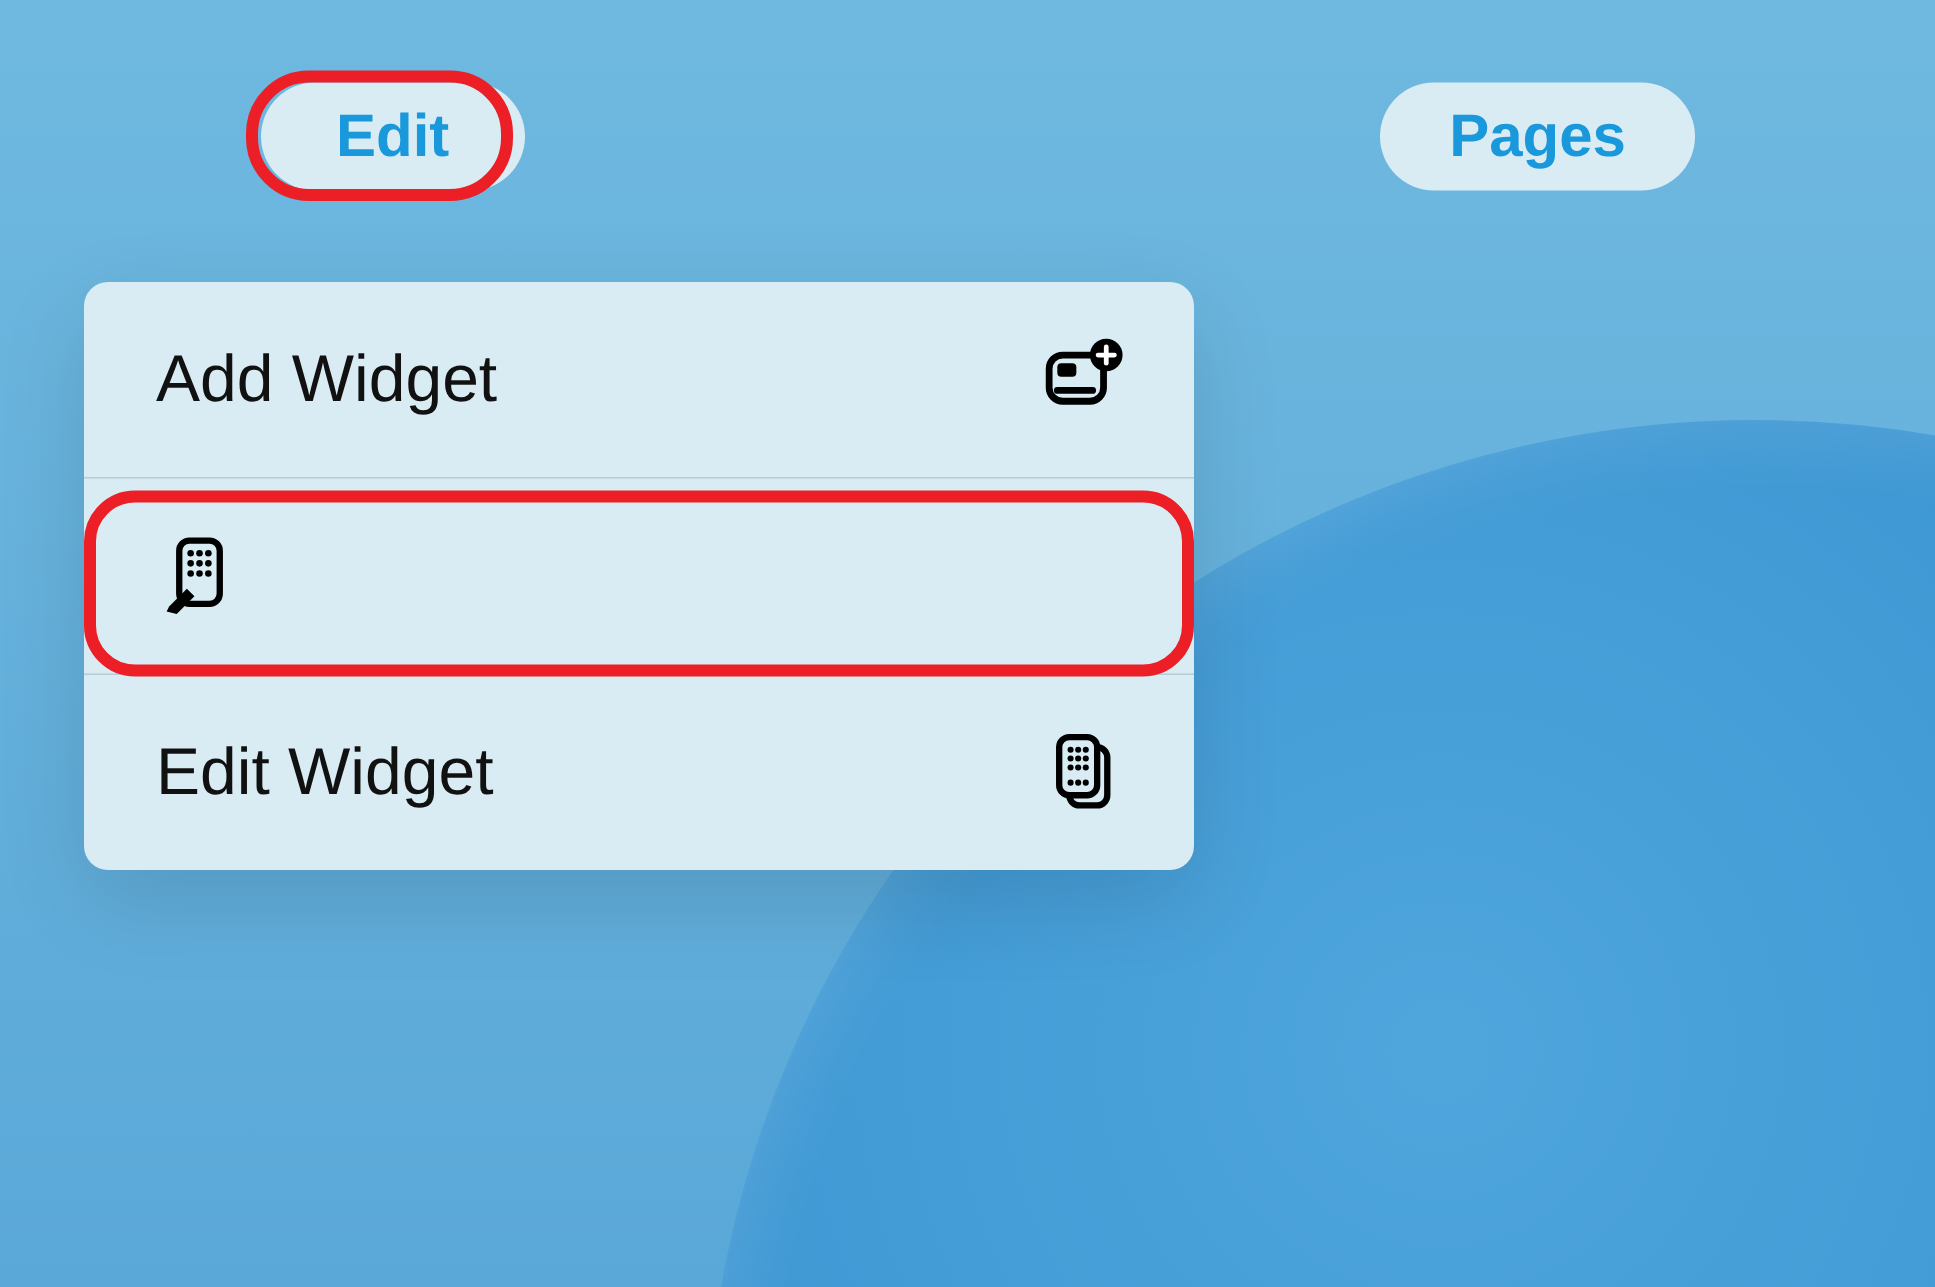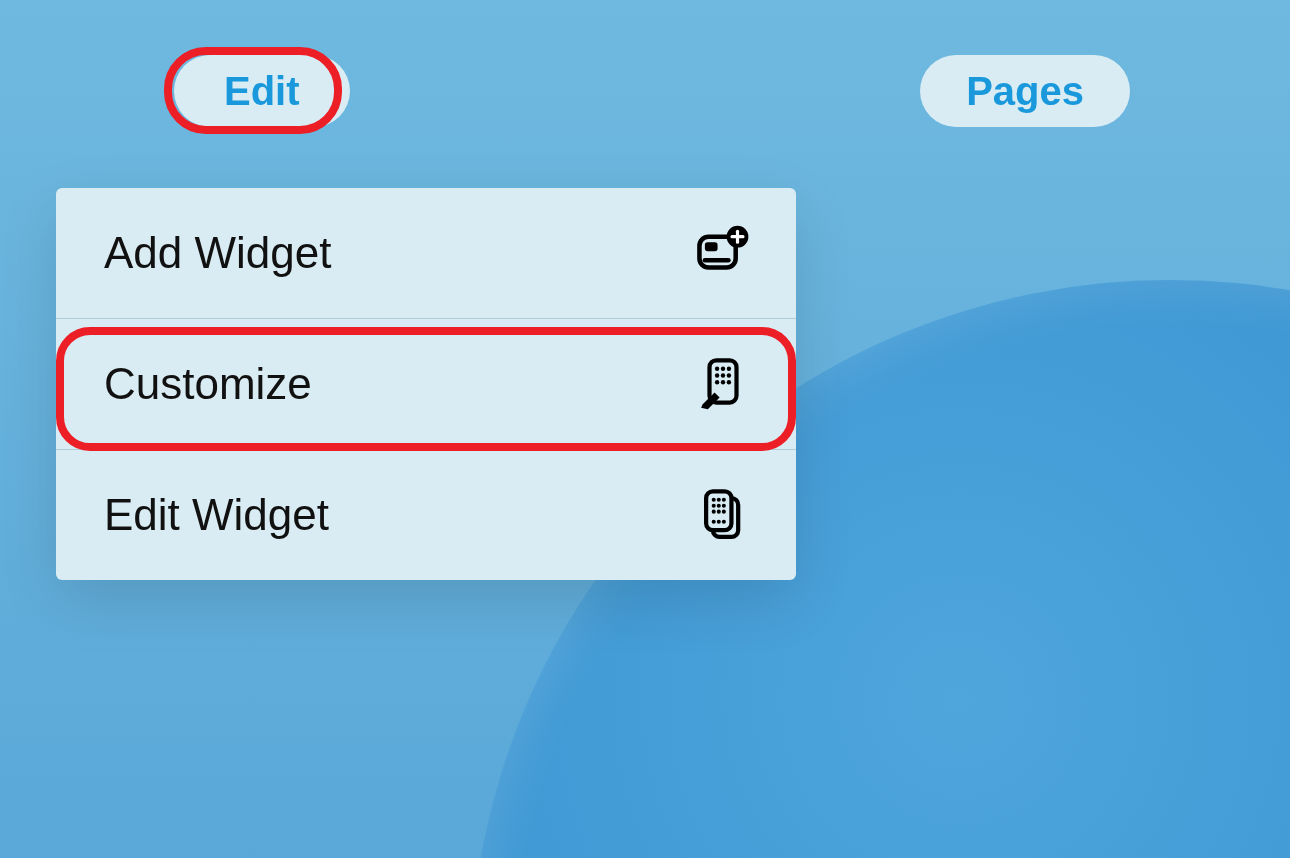--- a/index.html
+++ b/index.html
@@ -57,21 +57,21 @@
       top: 47px;
       width: 178px;
       height: 87px;
     }
     .menu {
       position: absolute;
       left: 56px;
       top: 188px;
       width: 740px;
       background: #d9ecf3;
-      border-radius: 6px;
+      border-radius: 16px;
       overflow: hidden;
       box-shadow: 0 20px 60px rgba(0,0,0,0.12);
     }
     .menu-item {
       display: flex;
       align-items: center;
       justify-content: space-between;
       padding: 0 44px 0 48px;
       height: 130px;
       font-size: 44px;
@@ -125,21 +125,20 @@
         <circle cx="48" cy="14" r="12" fill="#000"></circle>
         <line x1="48" y1="8" x2="48" y2="20" stroke="#fff" stroke-width="3.5" stroke-linecap="round"></line>
         <line x1="42" y1="14" x2="54" y2="14" stroke="#fff" stroke-width="3.5" stroke-linecap="round"></line>
       </svg>
     </span>
   </div>
 
   <div class="divider"></div>
 
   <div class="menu-item">
-    <span>Customize</span>
     <span class="icon-wrap">
       <svg viewBox="0 0 64 64" width="54" height="54">
         <rect x="16" y="4" width="32" height="50" rx="8" fill="none" stroke="#000" stroke-width="5"></rect>
         <circle cx="25" cy="14" r="2.6" fill="#000"></circle>
           <circle cx="32" cy="14" r="2.6" fill="#000"></circle>
           <circle cx="39" cy="14" r="2.6" fill="#000"></circle>
         <circle cx="25" cy="22" r="2.6" fill="#000"></circle>
           <circle cx="32" cy="22" r="2.6" fill="#000"></circle>
           <circle cx="39" cy="22" r="2.6" fill="#000"></circle>
         <circle cx="25" cy="30" r="2.6" fill="#000"></circle>

